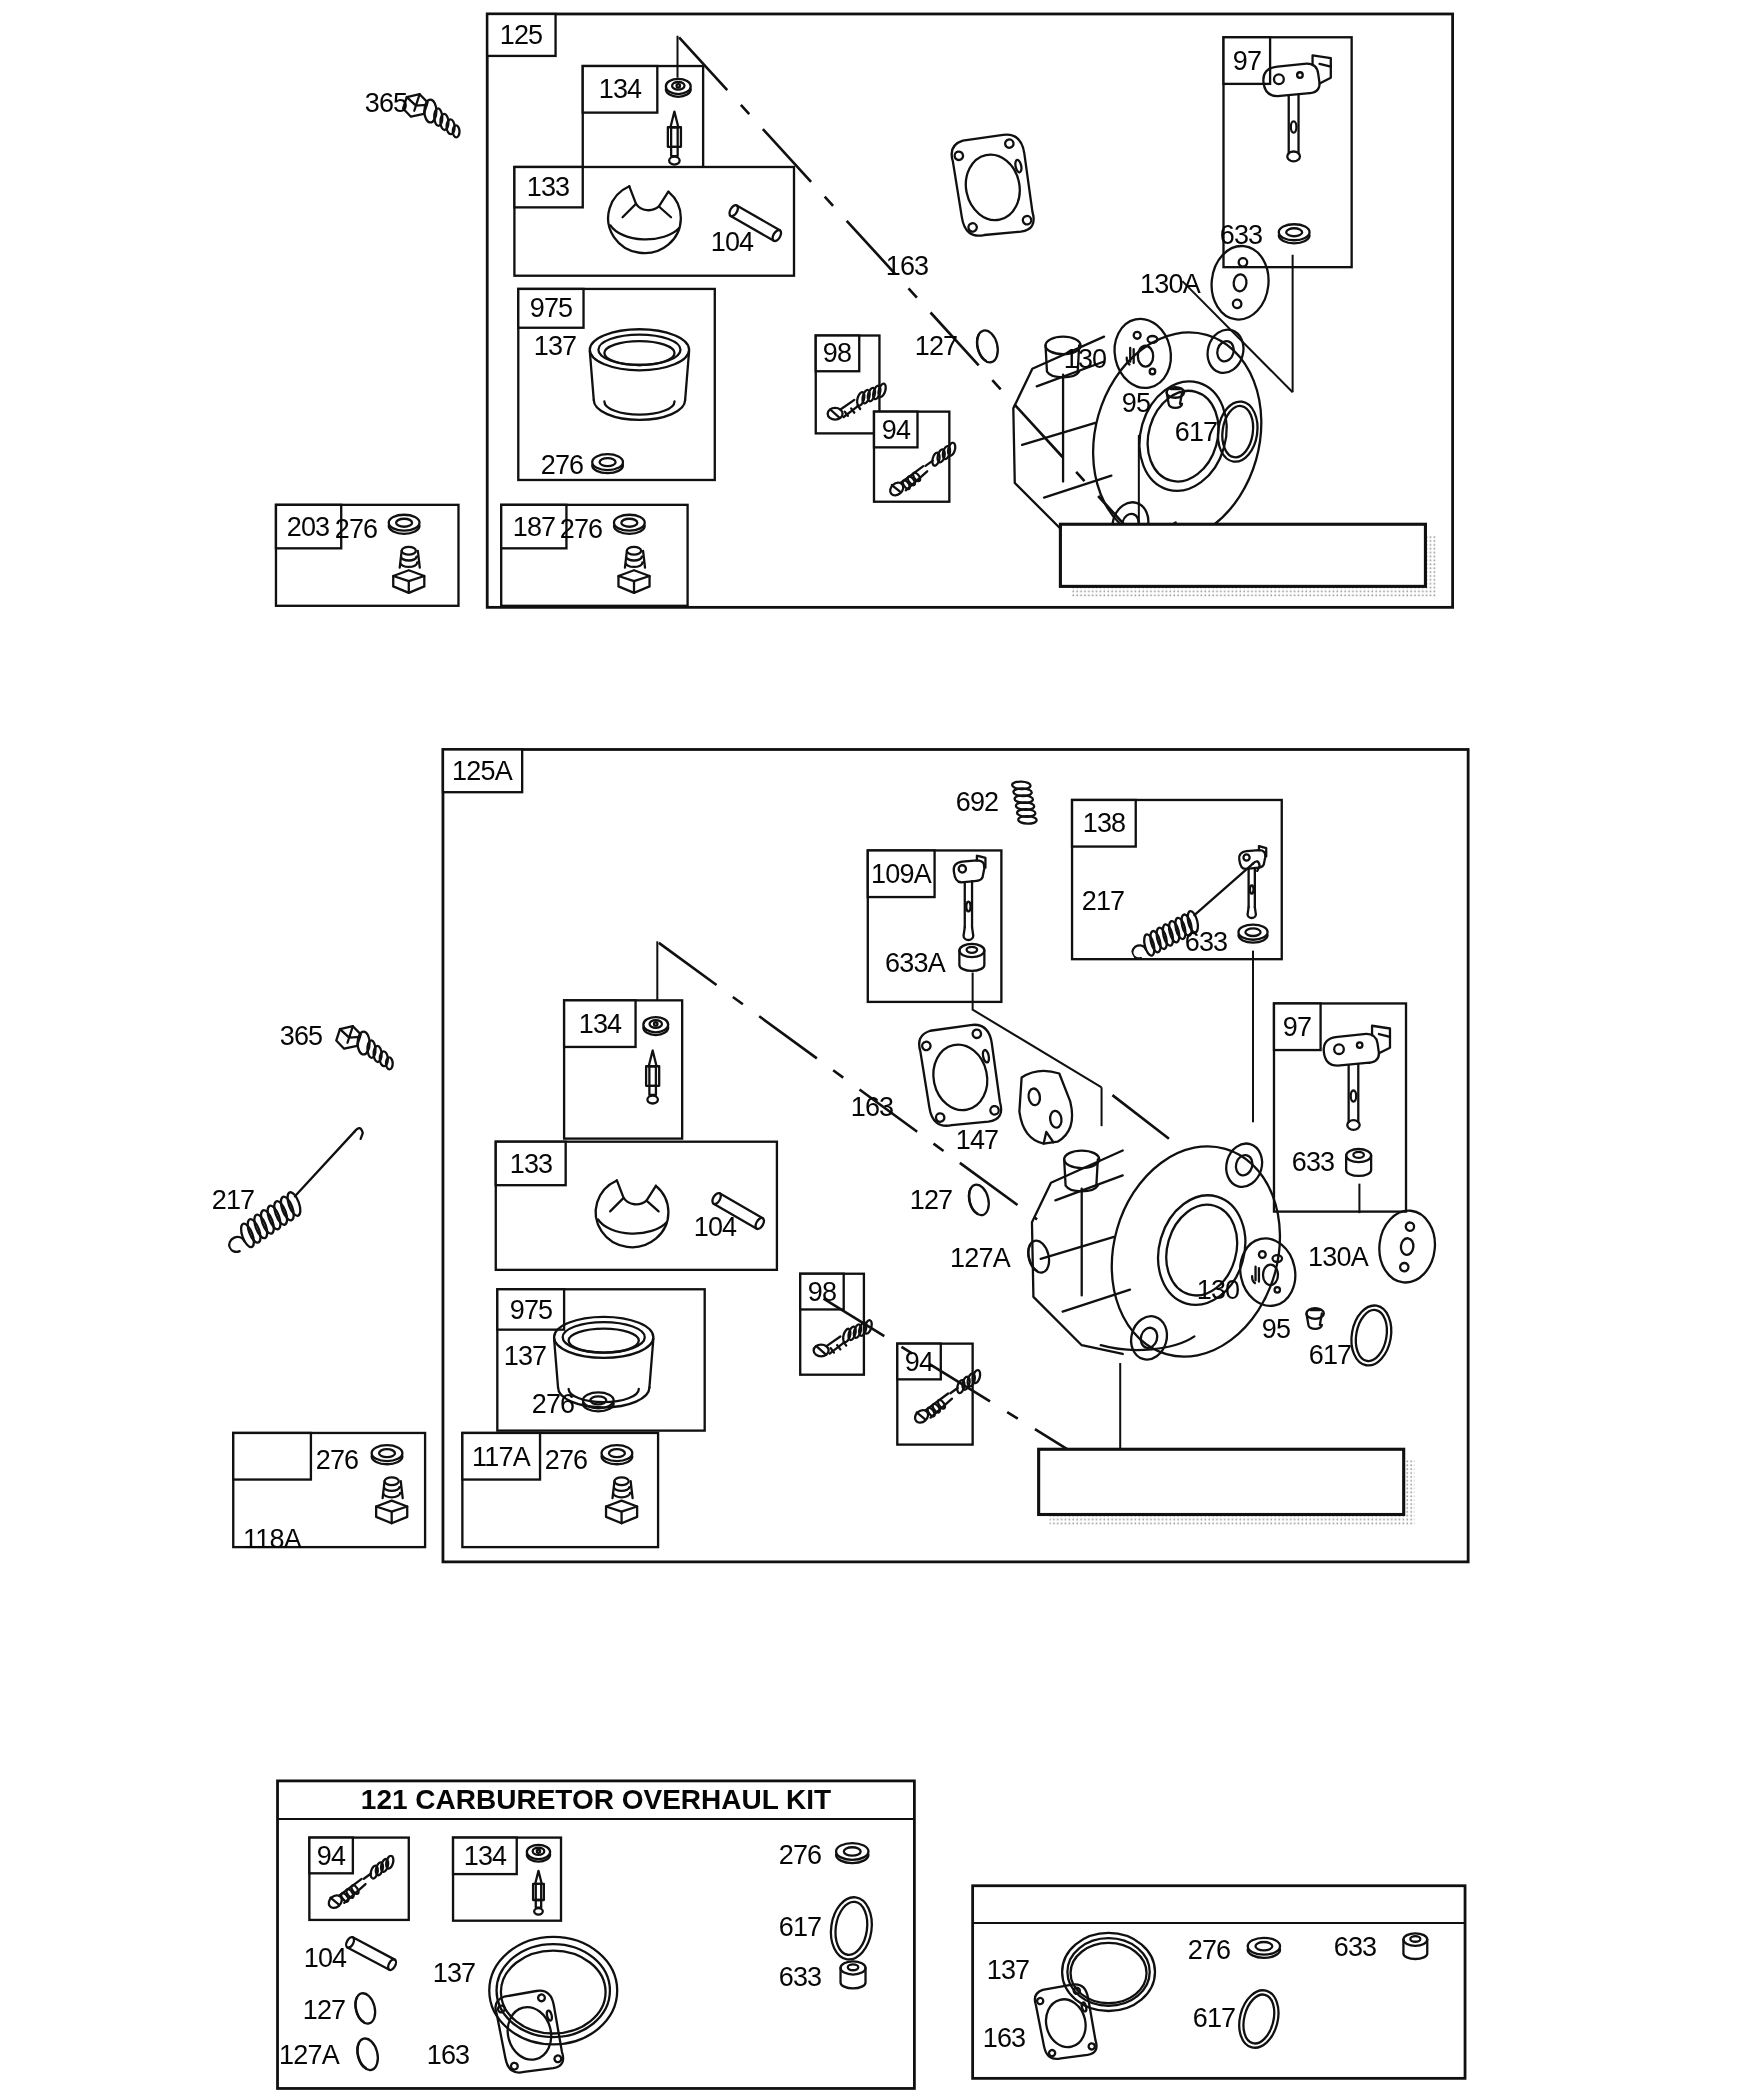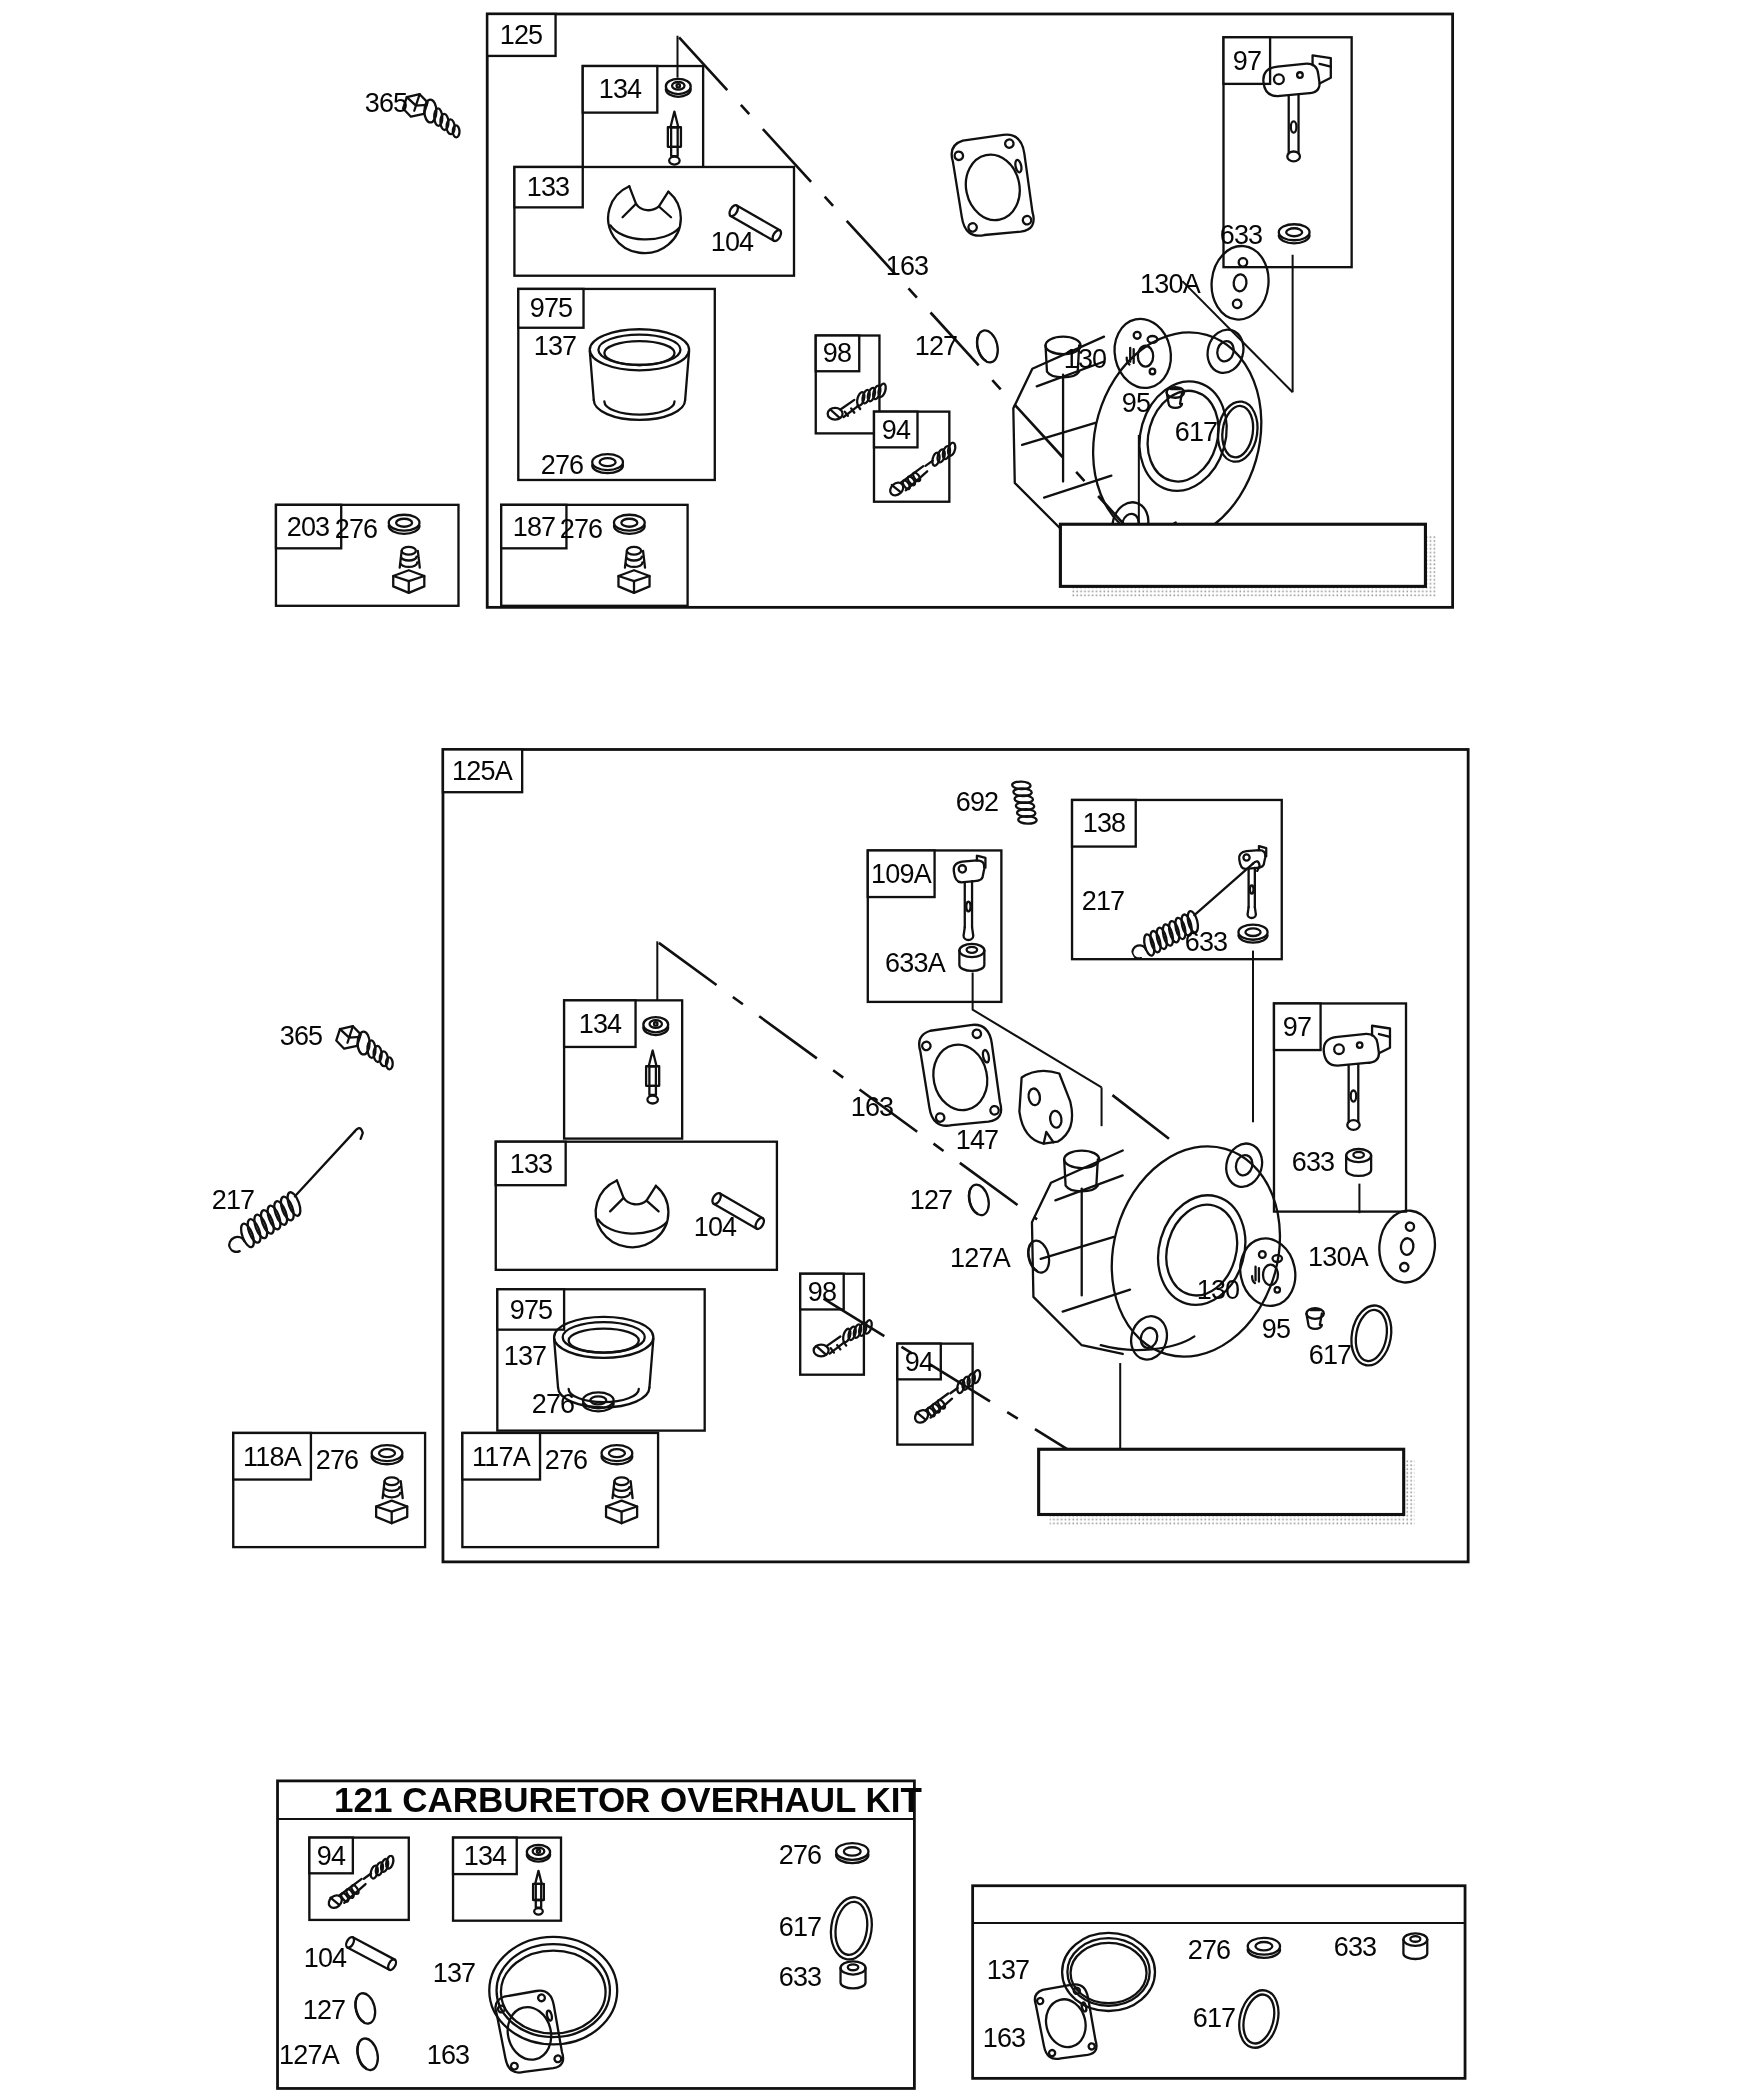--- a/index.html
+++ b/index.html
@@ -9,21 +9,21 @@
   #art symbol *{stroke:#101010;fill:none;stroke-width:2.3;vector-effect:non-scaling-stroke;
                 stroke-linecap:round;stroke-linejoin:round;}
   .box{fill:#fff;stroke:#101010;stroke-width:3;}
   .frame{fill:none;stroke:#101010;stroke-width:3.6;}
   .tbox{fill:#fff;stroke:#101010;stroke-width:4;}
   .ln{fill:none;stroke:#101010;stroke-width:2.6;}
   .axis{fill:none;stroke:#101010;stroke-width:3.4;stroke-dasharray:92 26 16 26;}
   .lbl{position:absolute;transform:translate(-50%,-50%);font-size:27px;font-weight:400;
        color:#060606;letter-spacing:-0.8px;white-space:nowrap;}
   .title{font-size:41px;font-weight:700;letter-spacing:0;}
-  .sectitle{font-size:35px;font-weight:700;letter-spacing:0;margin-left:32px;}
+  .sectitle{font-size:28px;font-weight:700;letter-spacing:0;}
 </style>
 </head>
 <body>
 
 <div id="stage">
 <svg id="art" width="1748" height="2097" viewBox="0 0 2250 2700">
 <defs>
   <pattern id="dots" width="5" height="5" patternUnits="userSpaceOnUse">
     <rect width="5" height="5" fill="#ffffff"></rect>
           <circle cx="1.6" cy="1.6" r="1.15" fill="#9a9a9a"></circle>
@@ -548,21 +548,21 @@
 <b class="lbl" style="left:822px;top:1292px">98</b>
 <b class="lbl" style="left:919px;top:1362px">94</b>
 <b class="lbl" style="left:872px;top:1107px">163</b>
 <b class="lbl" style="left:977px;top:1140px">147</b>
 <b class="lbl" style="left:931px;top:1200px">127</b>
 <b class="lbl" style="left:980px;top:1258px">127A</b>
 <b class="lbl" style="left:1218px;top:1290px">130</b>
 <b class="lbl" style="left:1276px;top:1329px">95</b>
 <b class="lbl" style="left:1330px;top:1355px">617</b>
 <b class="lbl" style="left:1338px;top:1257px">130A</b>
-<b class="lbl" style="left:272px;top:1457px">118A</b>
+<b class="lbl" style="left:272px;top:1539px">118A</b>
 <b class="lbl" style="left:337px;top:1460px">276</b>
 <b class="lbl" style="left:501px;top:1457px">117A</b>
 <b class="lbl" style="left:566px;top:1460px">276</b>
 
 <b class="lbl sectitle" style="left:596px;top:1800px">121 CARBURETOR OVERHAUL KIT</b>
 <b class="lbl" style="left:331px;top:1856px">94</b>
 <b class="lbl" style="left:485px;top:1856px">134</b>
 <b class="lbl" style="left:325px;top:1958px">104</b>
 <b class="lbl" style="left:454px;top:1973px">137</b>
 <b class="lbl" style="left:324px;top:2010px">127</b>

